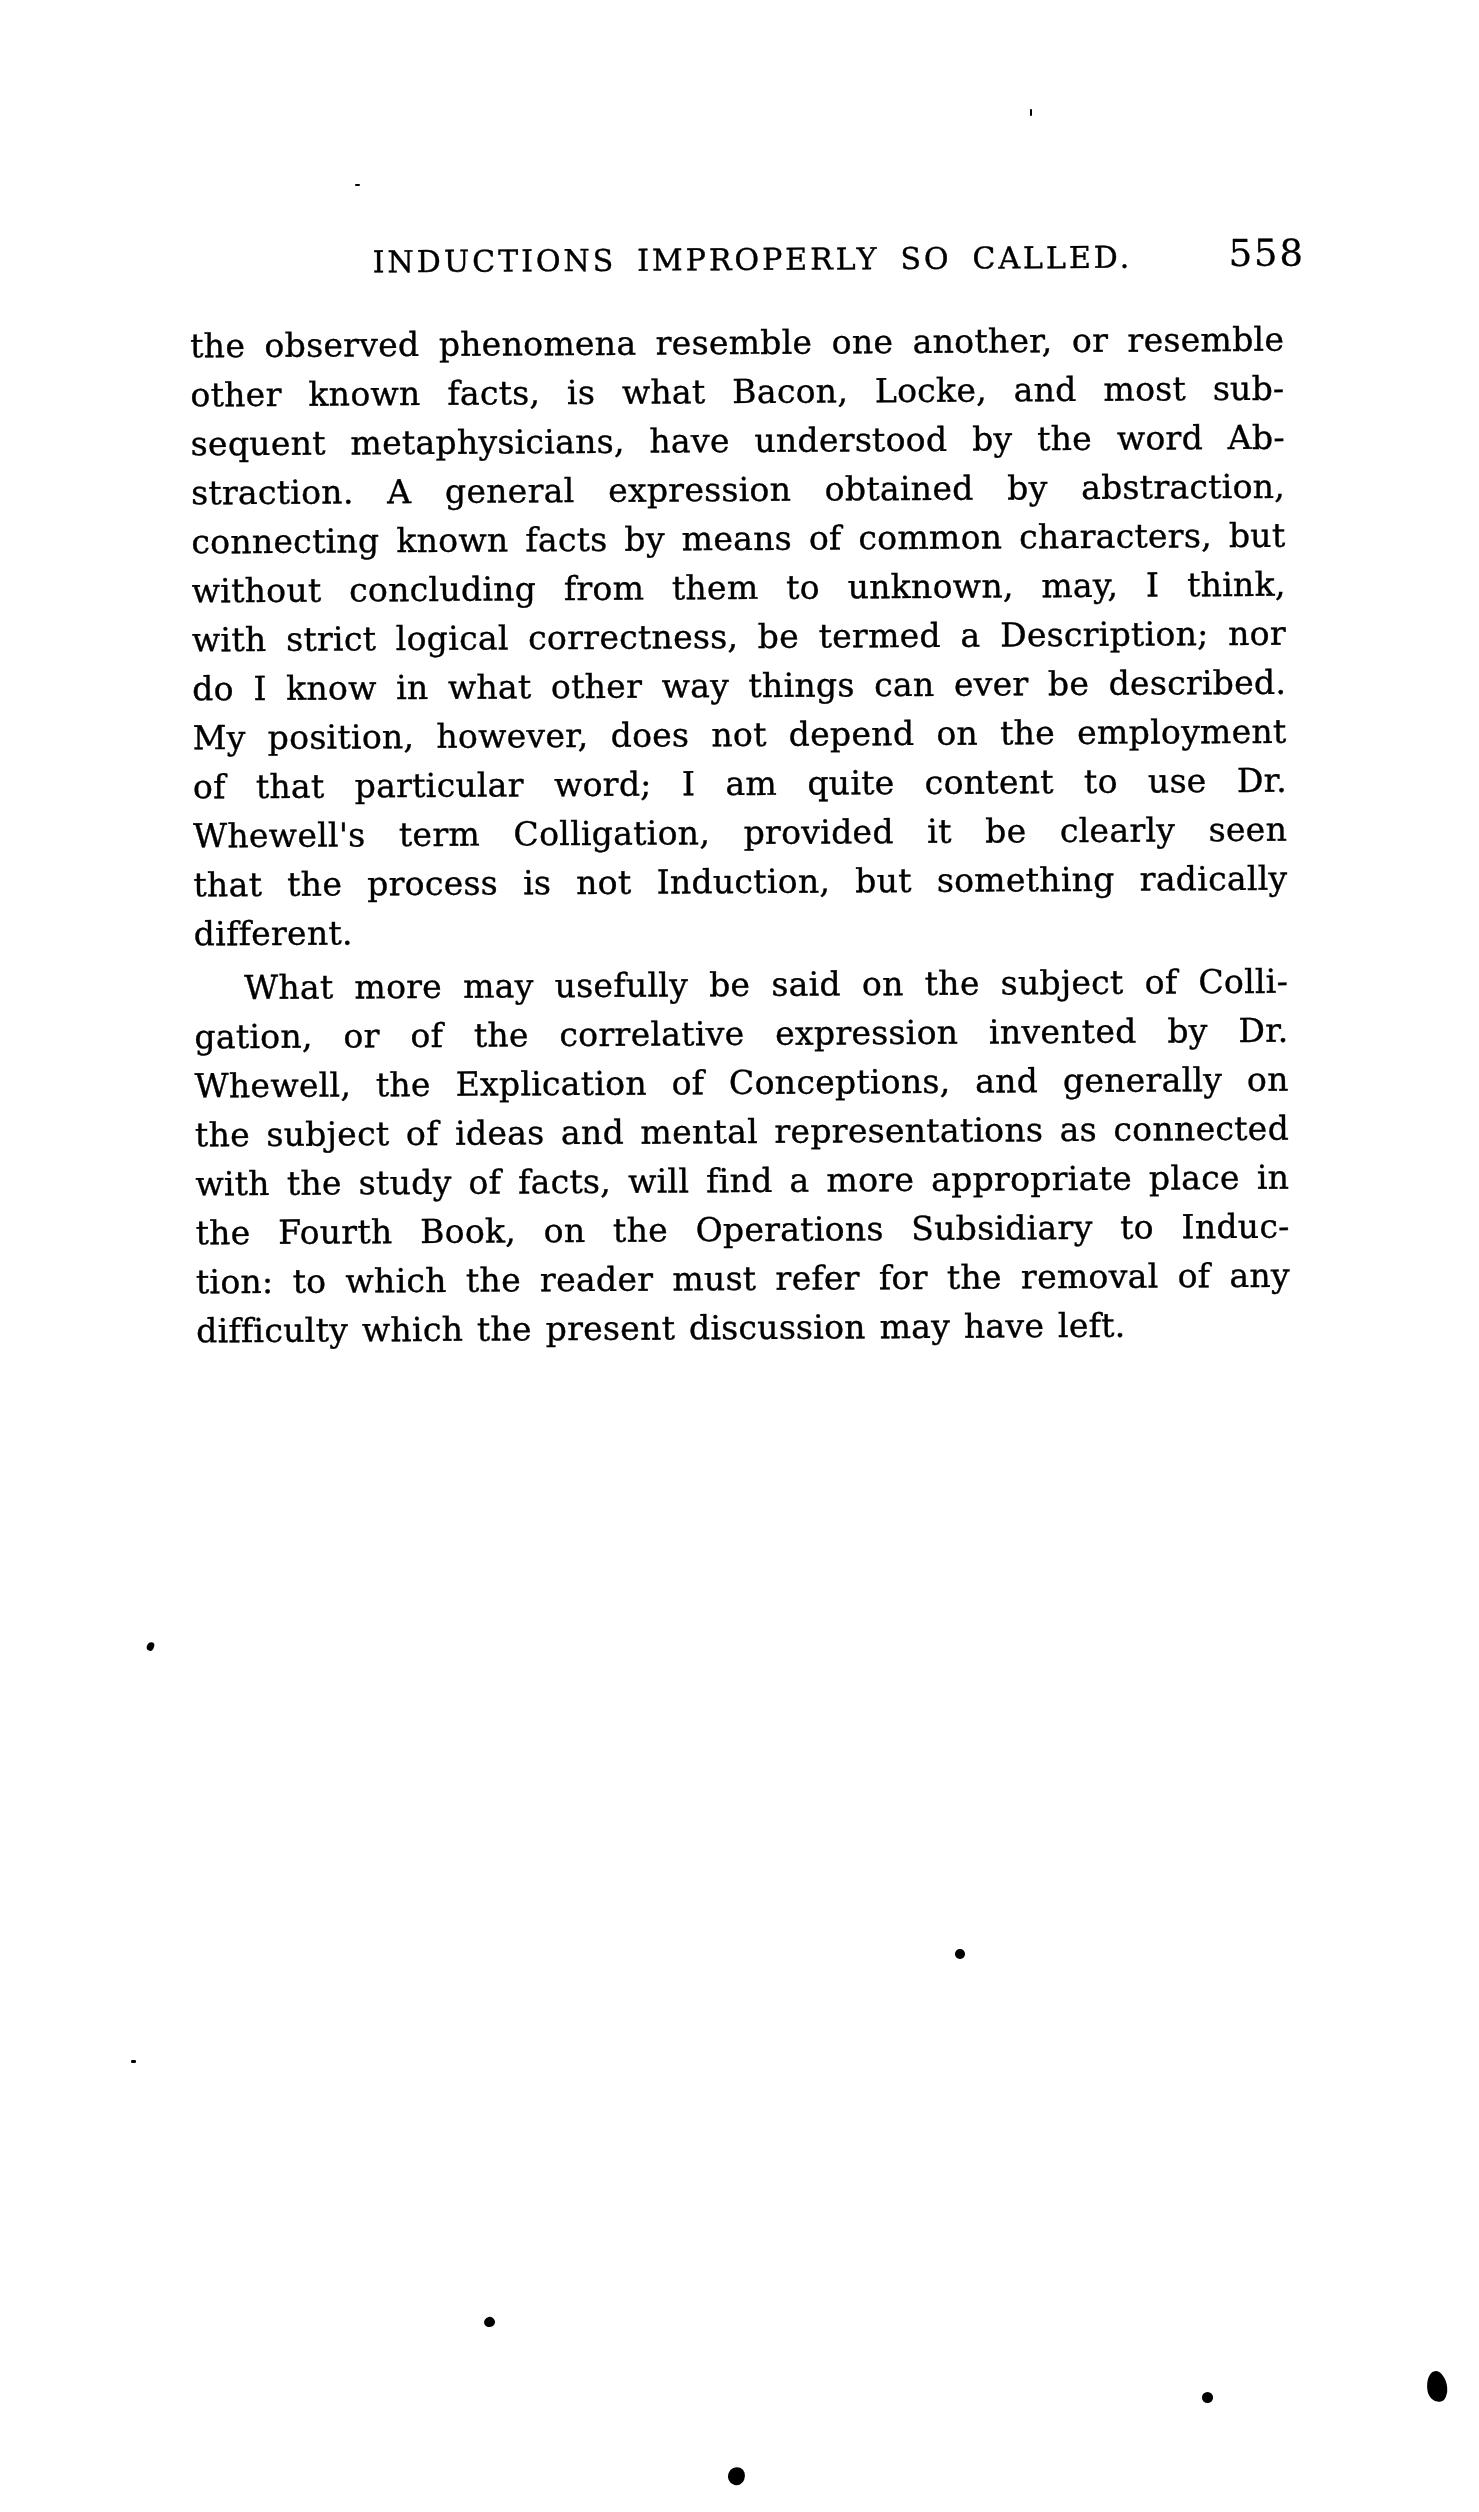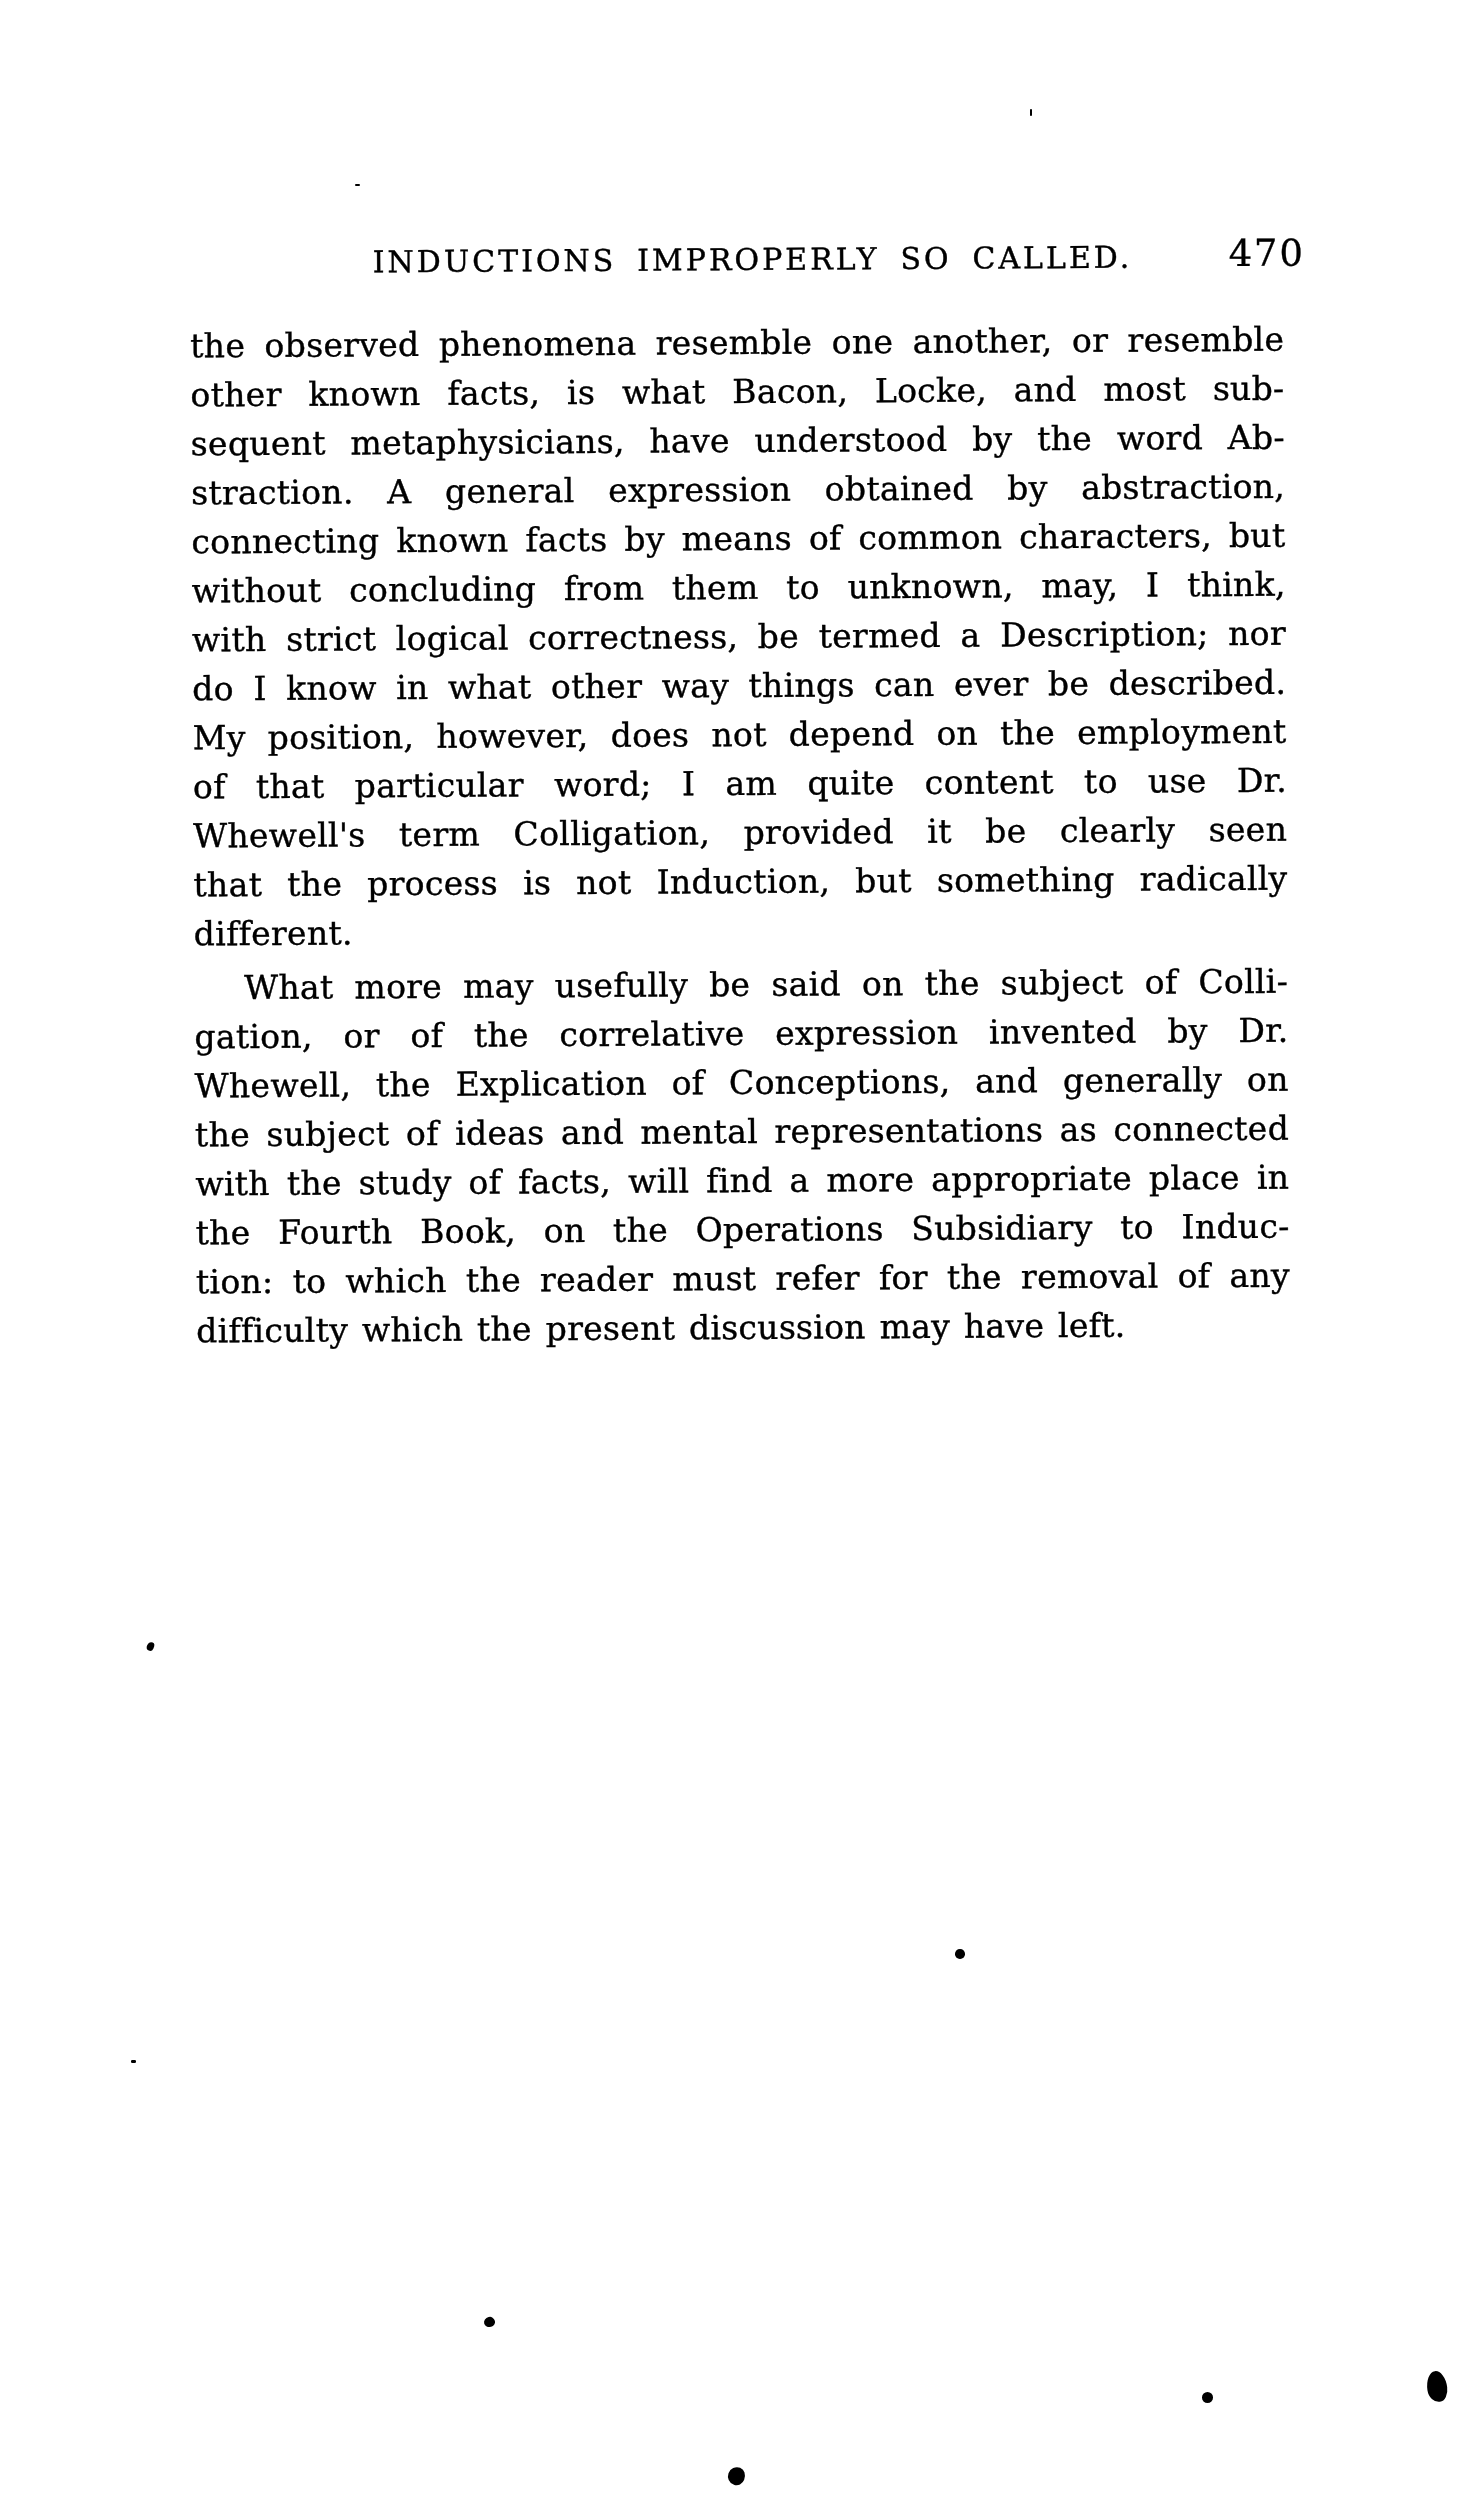--- a/index.html
+++ b/index.html
@@ -92,21 +92,21 @@
 </style>
 </head>
 <body>
 
 <div class="page">
 
   <div class="content">
 
     <div class="running-header">
       <span class="header-title">INDUCTIONS IMPROPERLY SO CALLED.</span>
-      <span class="page-number">470</span>
+      <span class="page-number">558</span>
     </div>
 
     <div class="textblock" id="textblock">
         <div class="paragraph">
           <div class="line">the observed phenomena resemble one another, or resemble</div>
           <div class="line">other known facts, is what Bacon, Locke, and most sub-</div>
           <div class="line">sequent metaphysicians, have understood by the word Ab-</div>
           <div class="line">straction. A general expression obtained by abstraction,</div>
           <div class="line">connecting known facts by means of common characters, but</div>
           <div class="line">without concluding from them to unknown, may, I think,</div>

